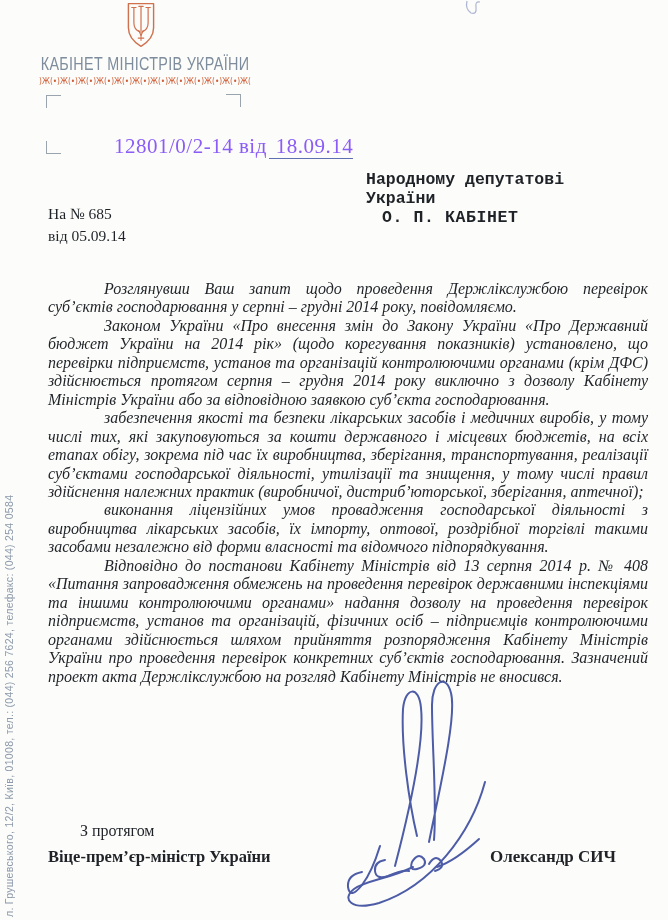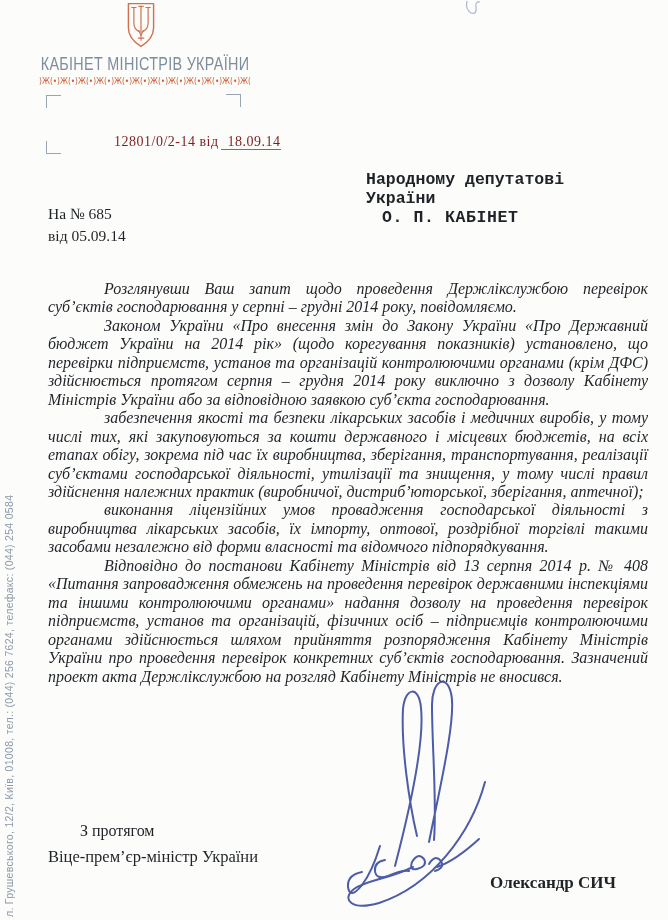--- a/index.html
+++ b/index.html
@@ -20,41 +20,41 @@
     position:absolute;left:0;top:77px;width:290px;text-align:center;
     font-family:"DejaVu Sans",sans-serif;font-size:8px;letter-spacing:0;
     color:#d05f38;white-space:nowrap;transform:scaleX(.92);transform-origin:50% 50%;
   }
   
   .bracket{position:absolute;width:14px;height:12px;}
   .bk-tl{left:46px;top:95px;border-left:1px solid #9aa4ae;border-top:1px solid #9aa4ae;}
   .bk-tr{left:226px;top:94px;border-right:1px solid #9aa4ae;border-top:1px solid #9aa4ae;}
   .bk-bl{left:46px;top:141px;border-left:1px solid #9aa4ae;border-bottom:1px solid #9aa4ae;}
   .stamp{
-    position:absolute;left:114px;top:134px;font-size:14px;color:#7f1d1d;
+    position:absolute;left:114px;top:134px;font-size:21px;color:#8b5cf6;
     letter-spacing:.5px;white-space:nowrap;
   }
   .stamp .date{border-bottom:1.5px solid #5e6fb2;padding-left:7px;margin-left:2px;}
   
   .pen-mark{position:absolute;left:463px;top:0;width:22px;height:16px;}
   
   .addressee{position:absolute;left:366px;top:170px;width:262px;font-weight:bold;font-size:16.5px;line-height:19px;font-family:Liberation Mono, monospace;}
   .addressee .l2{margin-left:16px;letter-spacing:.6px;}
   .reference{position:absolute;left:48px;top:203px;font-size:15.5px;line-height:22px;}
   
   .salutation{position:absolute;left:205px;top:253px;font-size:16px;}
   .body-text{
     position:absolute;left:48px;top:280px;width:600px;
     font-size:16px;line-height:18.45px;text-align:justify;
   }
   .body-text p{margin:0;text-indent:56px;font-style:italic;}
   
   .regards{position:absolute;left:80px;top:822px;font-size:16px;}
-  .position{position:absolute;left:48px;top:847px;font-size:16.5px;font-weight:normal;}
-  .signer{position:absolute;left:420px;top:847px;width:196px;text-align:right;font-size:17px;font-weight:bold;margin-top:26px;}
+  .position{position:absolute;left:48px;top:847px;font-size:16.5px;font-weight:bold;}
+  .signer{position:absolute;left:420px;top:847px;width:196px;text-align:right;font-size:17px;font-weight:bold;}
   .signature{position:absolute;left:333px;top:670px;width:168px;height:248px;pointer-events:none;}
   
   .vertical-address{
     position:absolute;left:3px;top:917px;transform:rotate(-90deg);transform-origin:0 0;
     white-space:nowrap;font-family:"Liberation Sans",sans-serif;font-size:10.5px;
     color:#8b99aa;letter-spacing:.3px;
   }
 </style>
 </head>
 <body>

